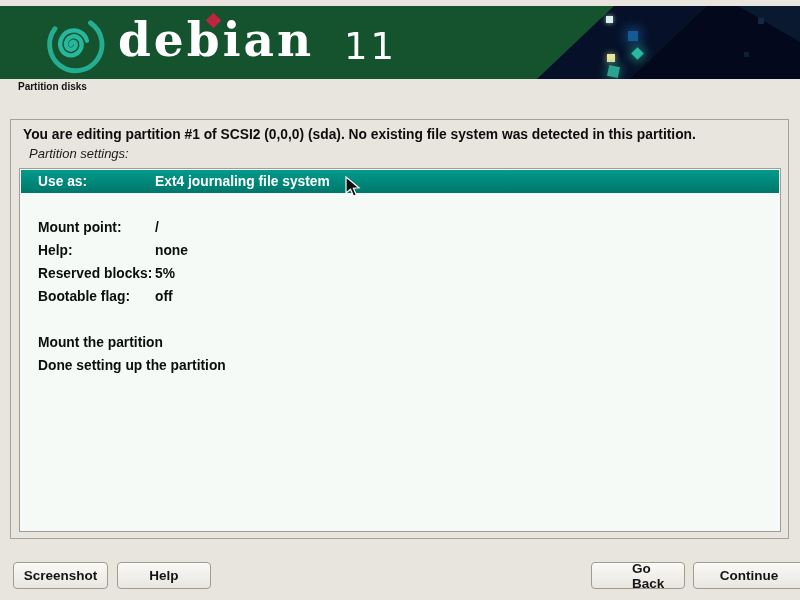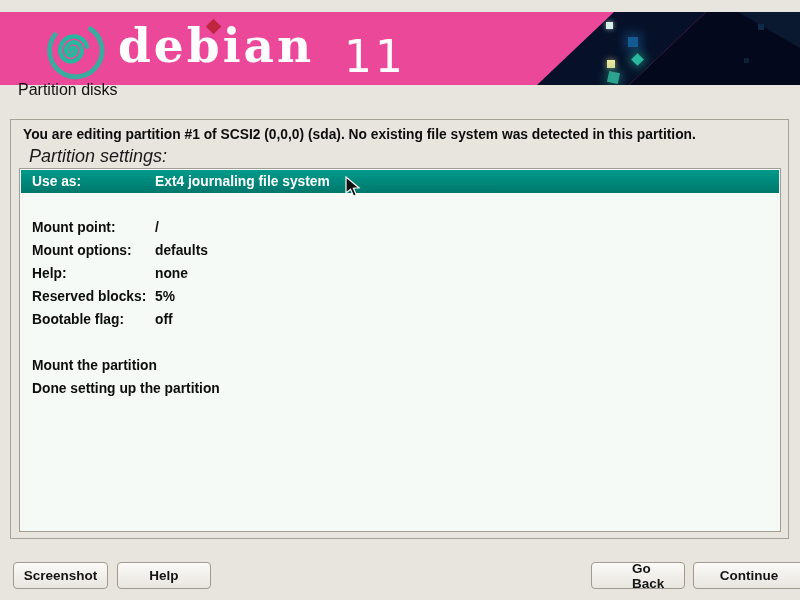--- a/index.html
+++ b/index.html
@@ -5,22 +5,22 @@
   * { margin:0; padding:0; box-sizing:border-box; }
   html,body { background:#555; }
   .screen {
     position:relative; width:800px; height:600px; overflow:hidden;
     background:#e8e5de;
     font-family:"Liberation Sans", sans-serif;
     color:#101010;
   }
   
   .banner {
-    position:absolute; left:0; top:12px; width:800px; height:73px;
-    background:#ec4899; overflow:hidden;
+    position:absolute; left:0; top:6px; width:800px; height:73px;
+    background:#14532d; overflow:hidden;
   }
   .band-teal {
     position:absolute; left:0; top:0; width:800px; height:73px;
     background:linear-gradient(100deg,#1a6a60 5%,#11555333%,#0b4850 55%,#073d47 75%,#063441 95%);
     clip-path:polygon(466px 0, 614px 0, 537px 73px, 391px 73px);
   }
   .band-mid {
     position:absolute; left:0; top:0; width:800px; height:73px;
     background:#061129;
     clip-path:polygon(614px 0, 706px 0, 629px 73px, 537px 73px);
@@ -50,50 +50,50 @@
     font-family:"DejaVu Serif", serif; font-weight:bold;
     font-size:47px; color:#ffffff; letter-spacing:3px; line-height:1.1;
   }
   .logo-diamond {
     position:absolute; left:208px; top:9px; width:11px; height:11px;
     background:#c0253f; transform:rotate(45deg);
   }
   .logo-version {
     position:absolute; left:344px; top:19px;
     font-family:"DejaVu Sans", sans-serif;
-    font-size:44px; color:#ffffff; letter-spacing:3px;
+    font-size:37px; color:#ffffff; letter-spacing:3px;
   }
 
   
   .page-title {
     position:absolute; left:18px; top:81px;
-    font-weight:normal; font-size:16px; color:#131313;text-align:right;
+    font-weight:bold; font-size:10px; color:#131313;text-align:right;
   }
   .frame {
     position:absolute; left:10px; top:119px; width:779px; height:420px;
     border:1px solid #a8a296; background:#e8e5de;
   }
   .info-message {
     position:absolute; left:12px; top:7px;
     font-weight:bold; font-size:13.8px; color:#0d0d0d; white-space:nowrap;
   }
   .settings-label {
     position:absolute; left:18px; top:26px;
-    font-style:italic; font-size:18px; color:#1a1a1a;
+    font-style:italic; font-size:13px; color:#1a1a1a;
   }
   .listbox {
     position:absolute; left:8px; top:48px; width:762px; height:364px;
     border:1px solid #a29d92; background:#f5faf6; padding-top:1px;
   }
   .srow {
     display:flex; height:23px; align-items:center;
     font-weight:bold; font-size:13.8px; color:#0d0d0d;
     margin:0 1px;
   }
-  .srow .cell-label { width:134px; padding-left:11px; flex:none; white-space:nowrap; }
+  .srow .cell-label { width:134px; padding-left:17px; flex:none; white-space:nowrap; }
   .srow .cell-value { white-space:nowrap; }
   .srow.selected {
     background:linear-gradient(#009a8b,#00776b);
     color:#ffffff;
   }
   
   .btn {
     position:absolute; top:562px; height:27px;
     display:flex; align-items:center; justify-content:center;
     background:linear-gradient(#faf9f6,#e9e6e0);
@@ -151,24 +151,20 @@
       </div>
       <div class="srow">
         <span class="cell-label"></span>
         <span class="cell-value"></span>
       </div>
       <div class="srow">
         <span class="cell-label">Mount point:</span>
         <span class="cell-value">/</span>
       </div>
       <div class="srow">
-        <span class="cell-label">Mount options:</span>
-        <span class="cell-value">defaults</span>
-      </div>
-      <div class="srow">
         <span class="cell-label">Help:</span>
         <span class="cell-value">none</span>
       </div>
       <div class="srow">
         <span class="cell-label">Reserved blocks:</span>
         <span class="cell-value">5%</span>
       </div>
       <div class="srow">
         <span class="cell-label">Bootable flag:</span>
         <span class="cell-value">off</span>

